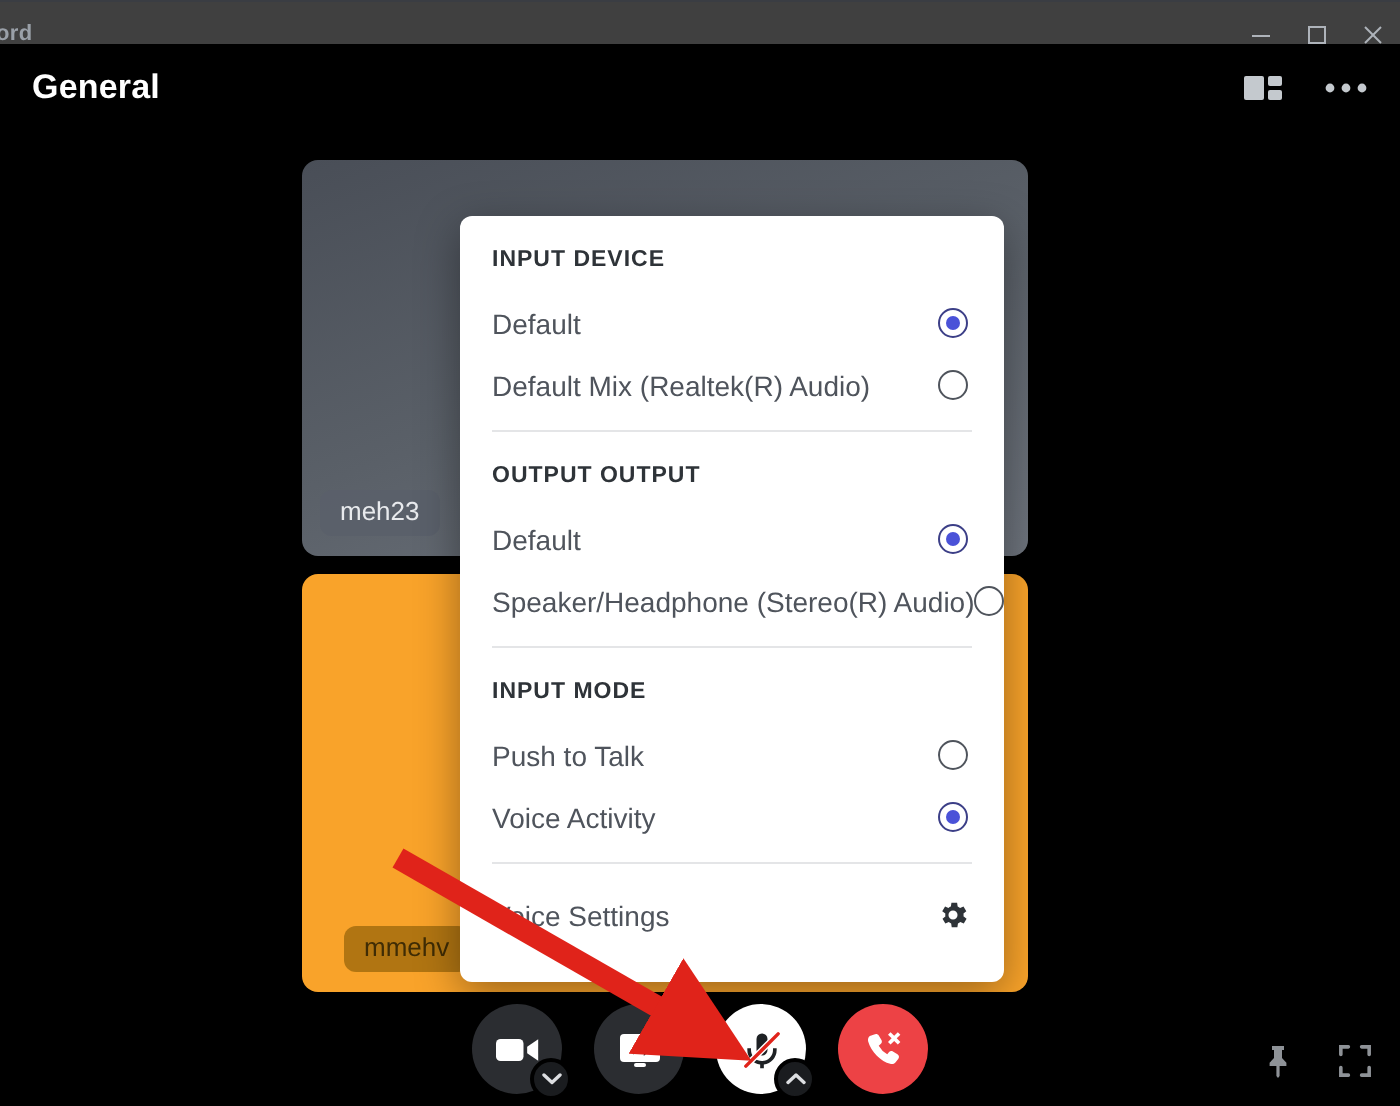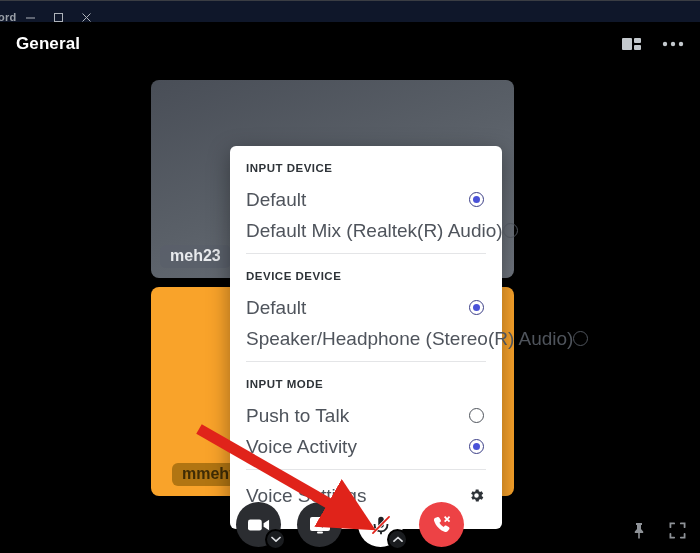--- a/index.html
+++ b/index.html
@@ -7,22 +7,22 @@
     width: 700px; height: 553px;
     background: #000;
     font-family: "Liberation Sans", sans-serif;
     overflow: hidden;
   }
   #app { position: relative; width: 700px; height: 553px; background: #000; overflow: hidden; }
 
   
   .titlebar {
     position: absolute; left: 0; top: 0; width: 700px; height: 33px;
-    background: #0f172a;
-    display: flex; align-items: center; 
+    background: #404040;
+    display: flex; align-items: center; justify-content: space-between;
     border-top: 1px solid #3a3d43;
   }
   .titlebar-title {
     color: #9aa0a8; font-size: 11px; font-weight: bold;
     padding-left: 0px; margin-left: -2px; letter-spacing: .2px;
   }
   .win-ctrls { display: flex; align-items: center; height: 22px; }
   .win-btn {
     width: 28px; height: 22px; display: flex; align-items: center; justify-content: center;
     color: #aeb3ba;
@@ -48,43 +48,42 @@
     left: 151px; top: 80px; width: 363px; height: 198px;
     background: linear-gradient(160deg, #494e57 0%, #5a6068 50%, #6e747d 100%);
   }
   .tile-bottom {
     left: 151px; top: 287px; width: 363px; height: 209px;
     background: #f9a32a;
   }
   .nametag {
     position: absolute; left: 9px; bottom: 10px;
     padding: 4px 10px 5px 10px; border-radius: 6px;
-    font-size: 16px; font-weight: bold; line-height: 14px;
+    font-size: 13px; font-weight: normal; line-height: 14px;
     white-space: nowrap;
   }
   .nametag-top { background: rgba(90,96,106,.92); color: #e8eaed; }
   .nametag-bottom { background: rgba(170,113,16,.92); color: #3f2c05; margin-left: 12px; }
 
   
   .popup {
     position: absolute; left: 230px; top: 108px; width: 272px; height: 383px;
     background: #ffffff; border-radius: 6px;
     box-shadow: 0 6px 22px rgba(0,0,0,.38);
     padding: 0 14px;
-    margin-top: 38px;
   }
   .sec-title {
     color: #2e3338; font-size: 11.5px; font-weight: bold;
     letter-spacing: .5px; padding: 16px 2px 10px 2px;
   }
   .opt-row {
     display: flex; align-items: center; justify-content: space-between;
     height: 31px; padding: 0 4px 0 2px;
   }
-  .opt-label { color: #4f545c; font-size: 19px; line-height: 16px; white-space: nowrap; }
+  .opt-label { color: #4f545c; font-size: 14px; line-height: 16px; white-space: nowrap; }
   .radio {
     width: 15px; height: 15px; border-radius: 50%;
     border: 1.6px solid #4f545c; flex: none;
     display: flex; align-items: center; justify-content: center;
   }
   .radio.on { border-color: #3c3f87; }
   .radio.on::after {
     content: ""; width: 7.5px; height: 7.5px; border-radius: 50%; background: #4a52d8;
   }
   .divider { height: 1px; background: #e4e5e7; margin: 7px 2px 0 2px; }
@@ -184,21 +183,21 @@
       <span class="opt-label">Default</span>
       <span class="radio on"></span>
     </div>
     <div class="opt-row">
       <span class="opt-label">Default Mix (Realtek(R) Audio)</span>
       <span class="radio"></span>
     </div>
 
     <div class="divider"></div>
 
-    <div class="sec-title">DEVICE DEVICE</div>
+    <div class="sec-title">OUTPUT OUTPUT</div>
     <div class="opt-row">
       <span class="opt-label">Default</span>
       <span class="radio on"></span>
     </div>
     <div class="opt-row">
       <span class="opt-label">Speaker/Headphone (Stereo(R) Audio)</span>
       <span class="radio"></span>
     </div>
 
     <div class="divider"></div>

